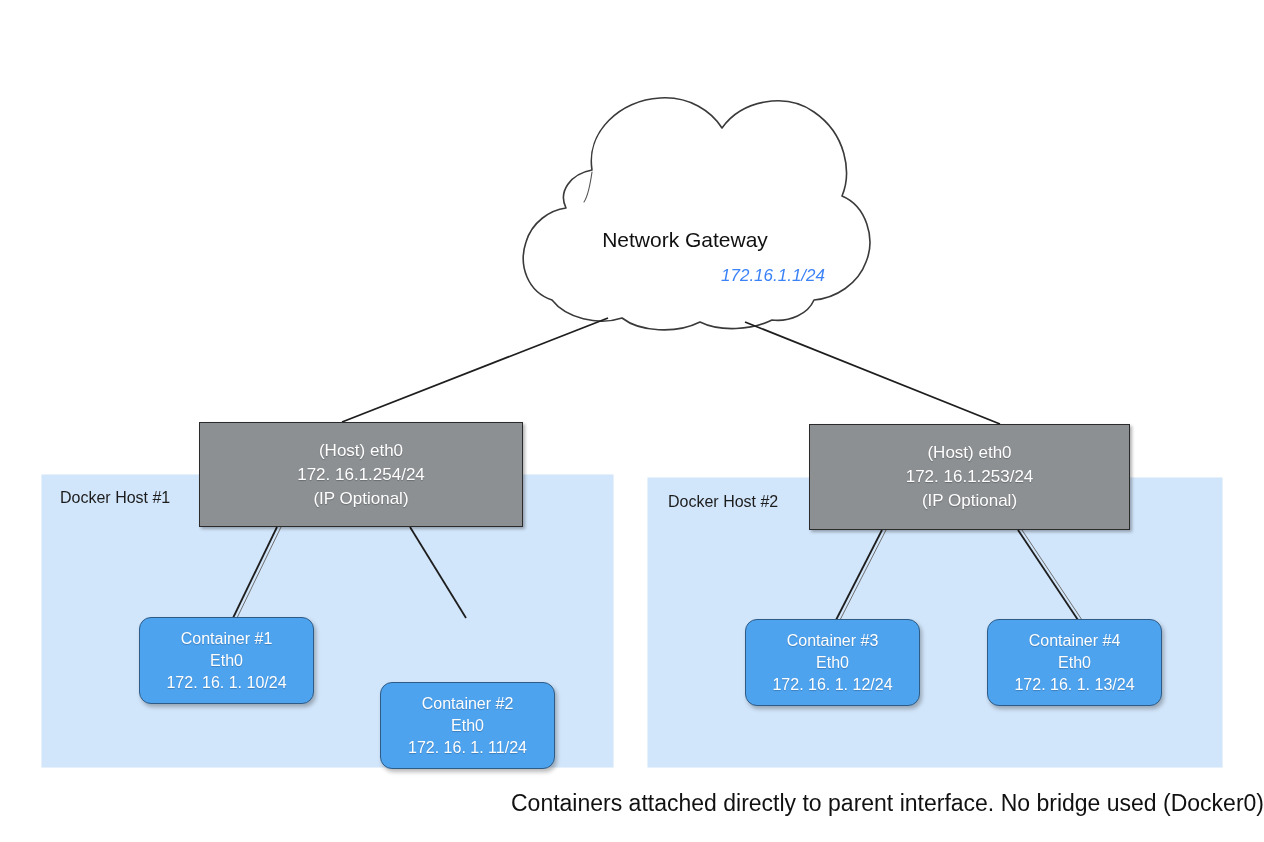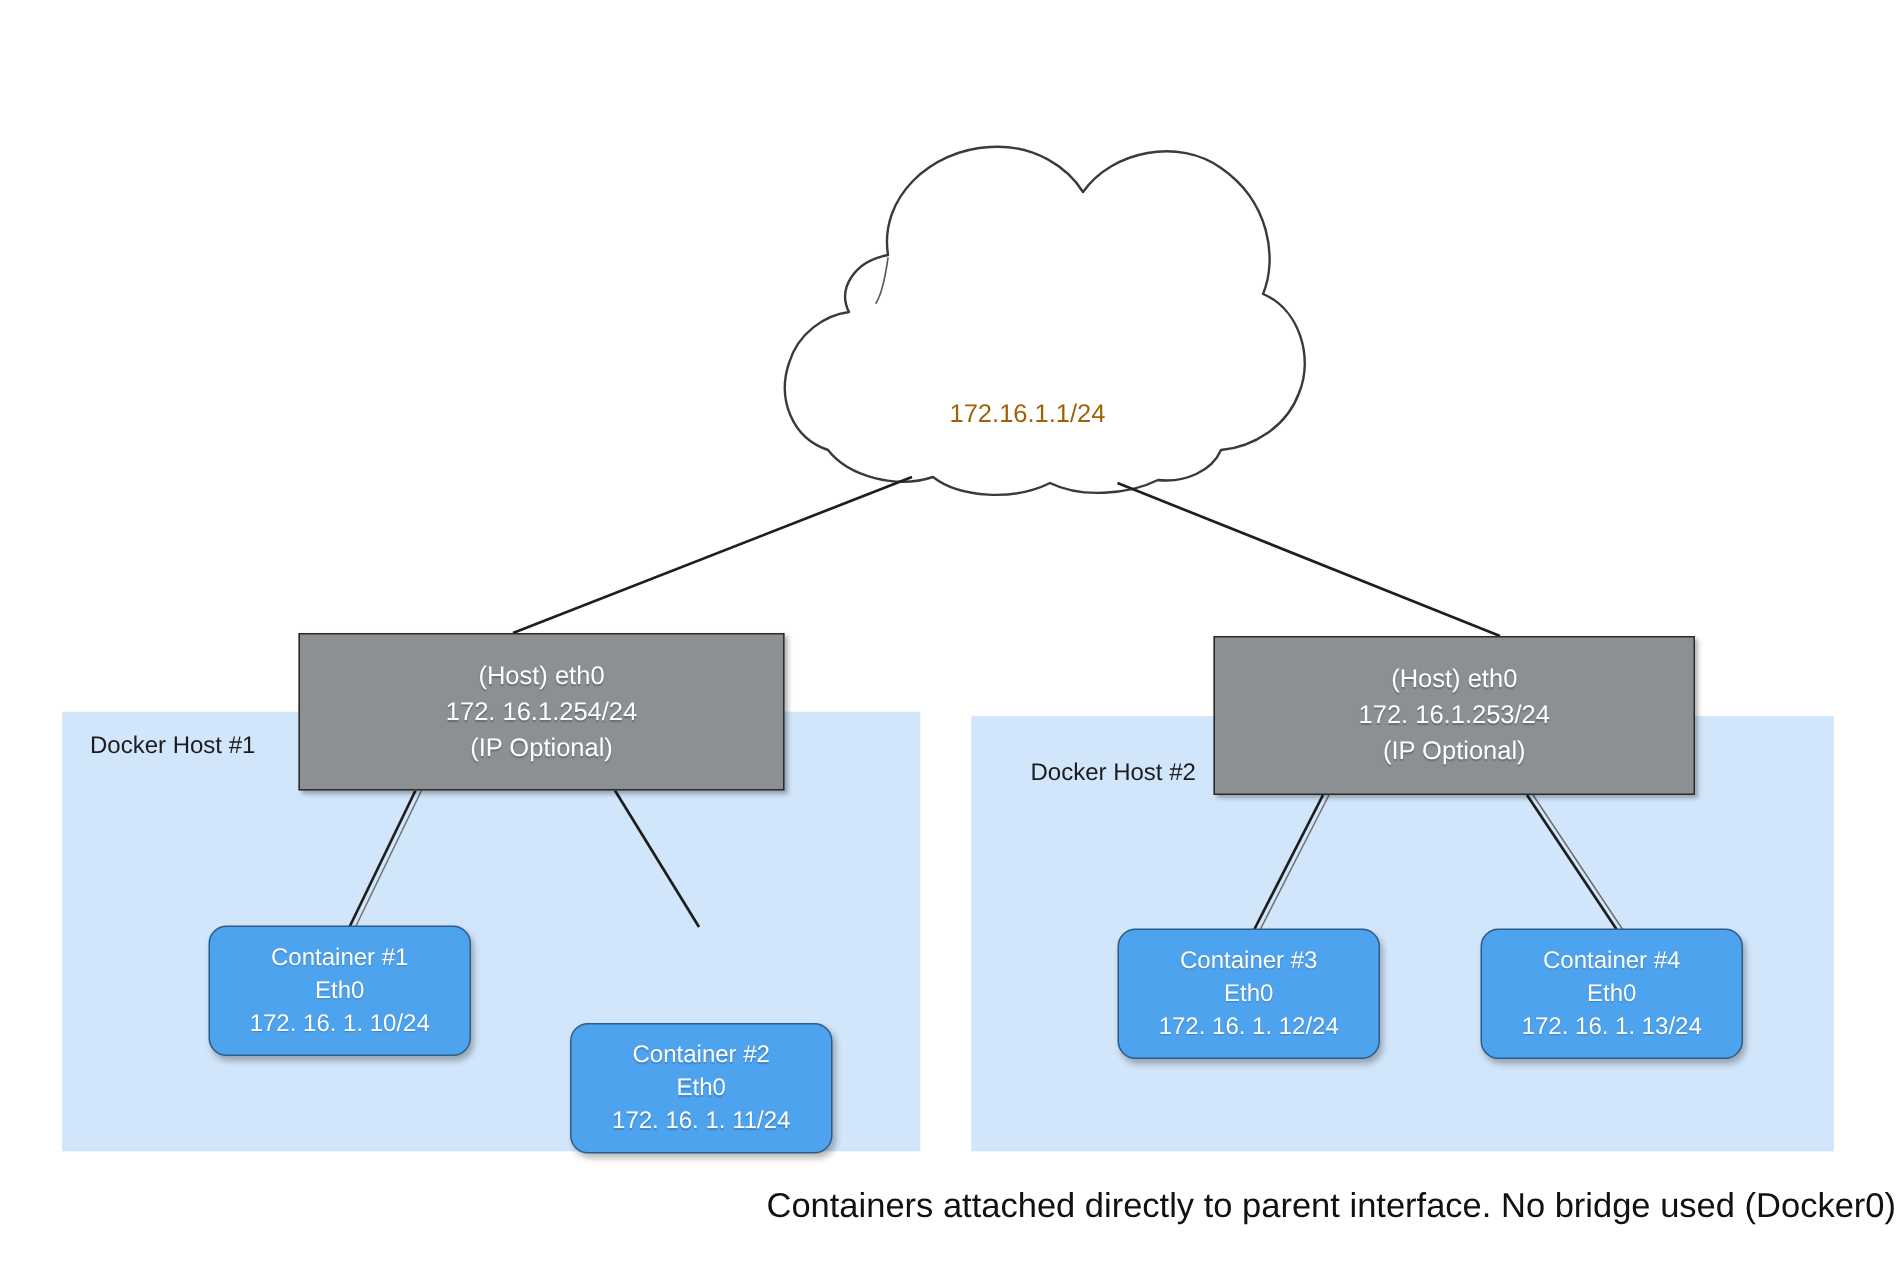--- a/index.html
+++ b/index.html
@@ -61,24 +61,25 @@
     text-align: center;
     font-size: 21px;
     color: #111111;
     white-space: nowrap;
   }
   .cloud-sublabel {
     position: absolute;
     left: 545px;
     top: 266px;
     width: 280px;
-    text-align: center;
+    text-align: right;
     font-size: 17px;
-    color: #a16207;
-    white-space: nowrap;
+    color: #3b82f6;
+    white-space: nowrap;
+    font-style: italic;
   }
   
   .host-panel {
     position: absolute;
     background: #d2e6fb;
     box-shadow: 0 0 0 0.5px #cfe3f8;
   }
   .host-panel-label {
     position: absolute;
     font-size: 16px;
@@ -122,21 +123,21 @@
 </head>
 <body>
 
 <div id="canvas">
 
 
   <div class="host-panel" style="left:42px; top:475px; width:571px; height:292px;"></div>
   <div class="host-panel-label" style="left:60px; top:489px;">Docker Host #1</div>
 
   <div class="host-panel" style="left:648px; top:478px; width:574px; height:289px;"></div>
-  <div class="host-panel-label" style="left:687px; top:493px;margin-top:14px;">Docker Host #2</div>
+  <div class="host-panel-label" style="left:668px; top:493px;">Docker Host #2</div>
 
   <svg class="vector-layer" viewBox="0 0 1264 842">
 
     <path fill="#ffffff" stroke="#3a3a3a" stroke-width="1.6" stroke-linejoin="round" stroke-linecap="round" d="M 592 170
              C 586 132, 620 100, 660 98
              C 690 96, 712 112, 722 128
              C 742 100, 786 92, 814 112
              C 846 134, 852 172, 842 196
              C 866 206, 876 238, 866 262
              C 858 284, 836 298, 814 300
@@ -159,20 +160,21 @@
 
     <line x1="410" y1="527" x2="466" y2="618" stroke="#1e1e1e" stroke-width="1.8"></line>
 
     <line x1="882" y1="530" x2="836" y2="620" stroke="#1e1e1e" stroke-width="1.8"></line>
     <line x1="886" y1="530" x2="840" y2="620" stroke="#6f6f6f" stroke-width="1"></line>
 
     <line x1="1018" y1="530" x2="1078" y2="620" stroke="#1e1e1e" stroke-width="1.8"></line>
     <line x1="1022" y1="530" x2="1082" y2="620" stroke="#6f6f6f" stroke-width="1"></line>
   </svg>
 
+  <div class="cloud-label">Network Gateway</div>
   <div class="cloud-sublabel">172.16.1.1/24</div>
 
   <div class="nic-box" style="left:199px; top:422px; width:322px; height:103px;">
     <span class="line">(Host) eth0</span>
     <span class="line">172. 16.1.254/24</span>
     <span class="line">(IP Optional)</span>
   </div>
 
   <div class="nic-box" style="left:809px; top:424px; width:319px; height:104px;">
     <span class="line">(Host) eth0</span>

